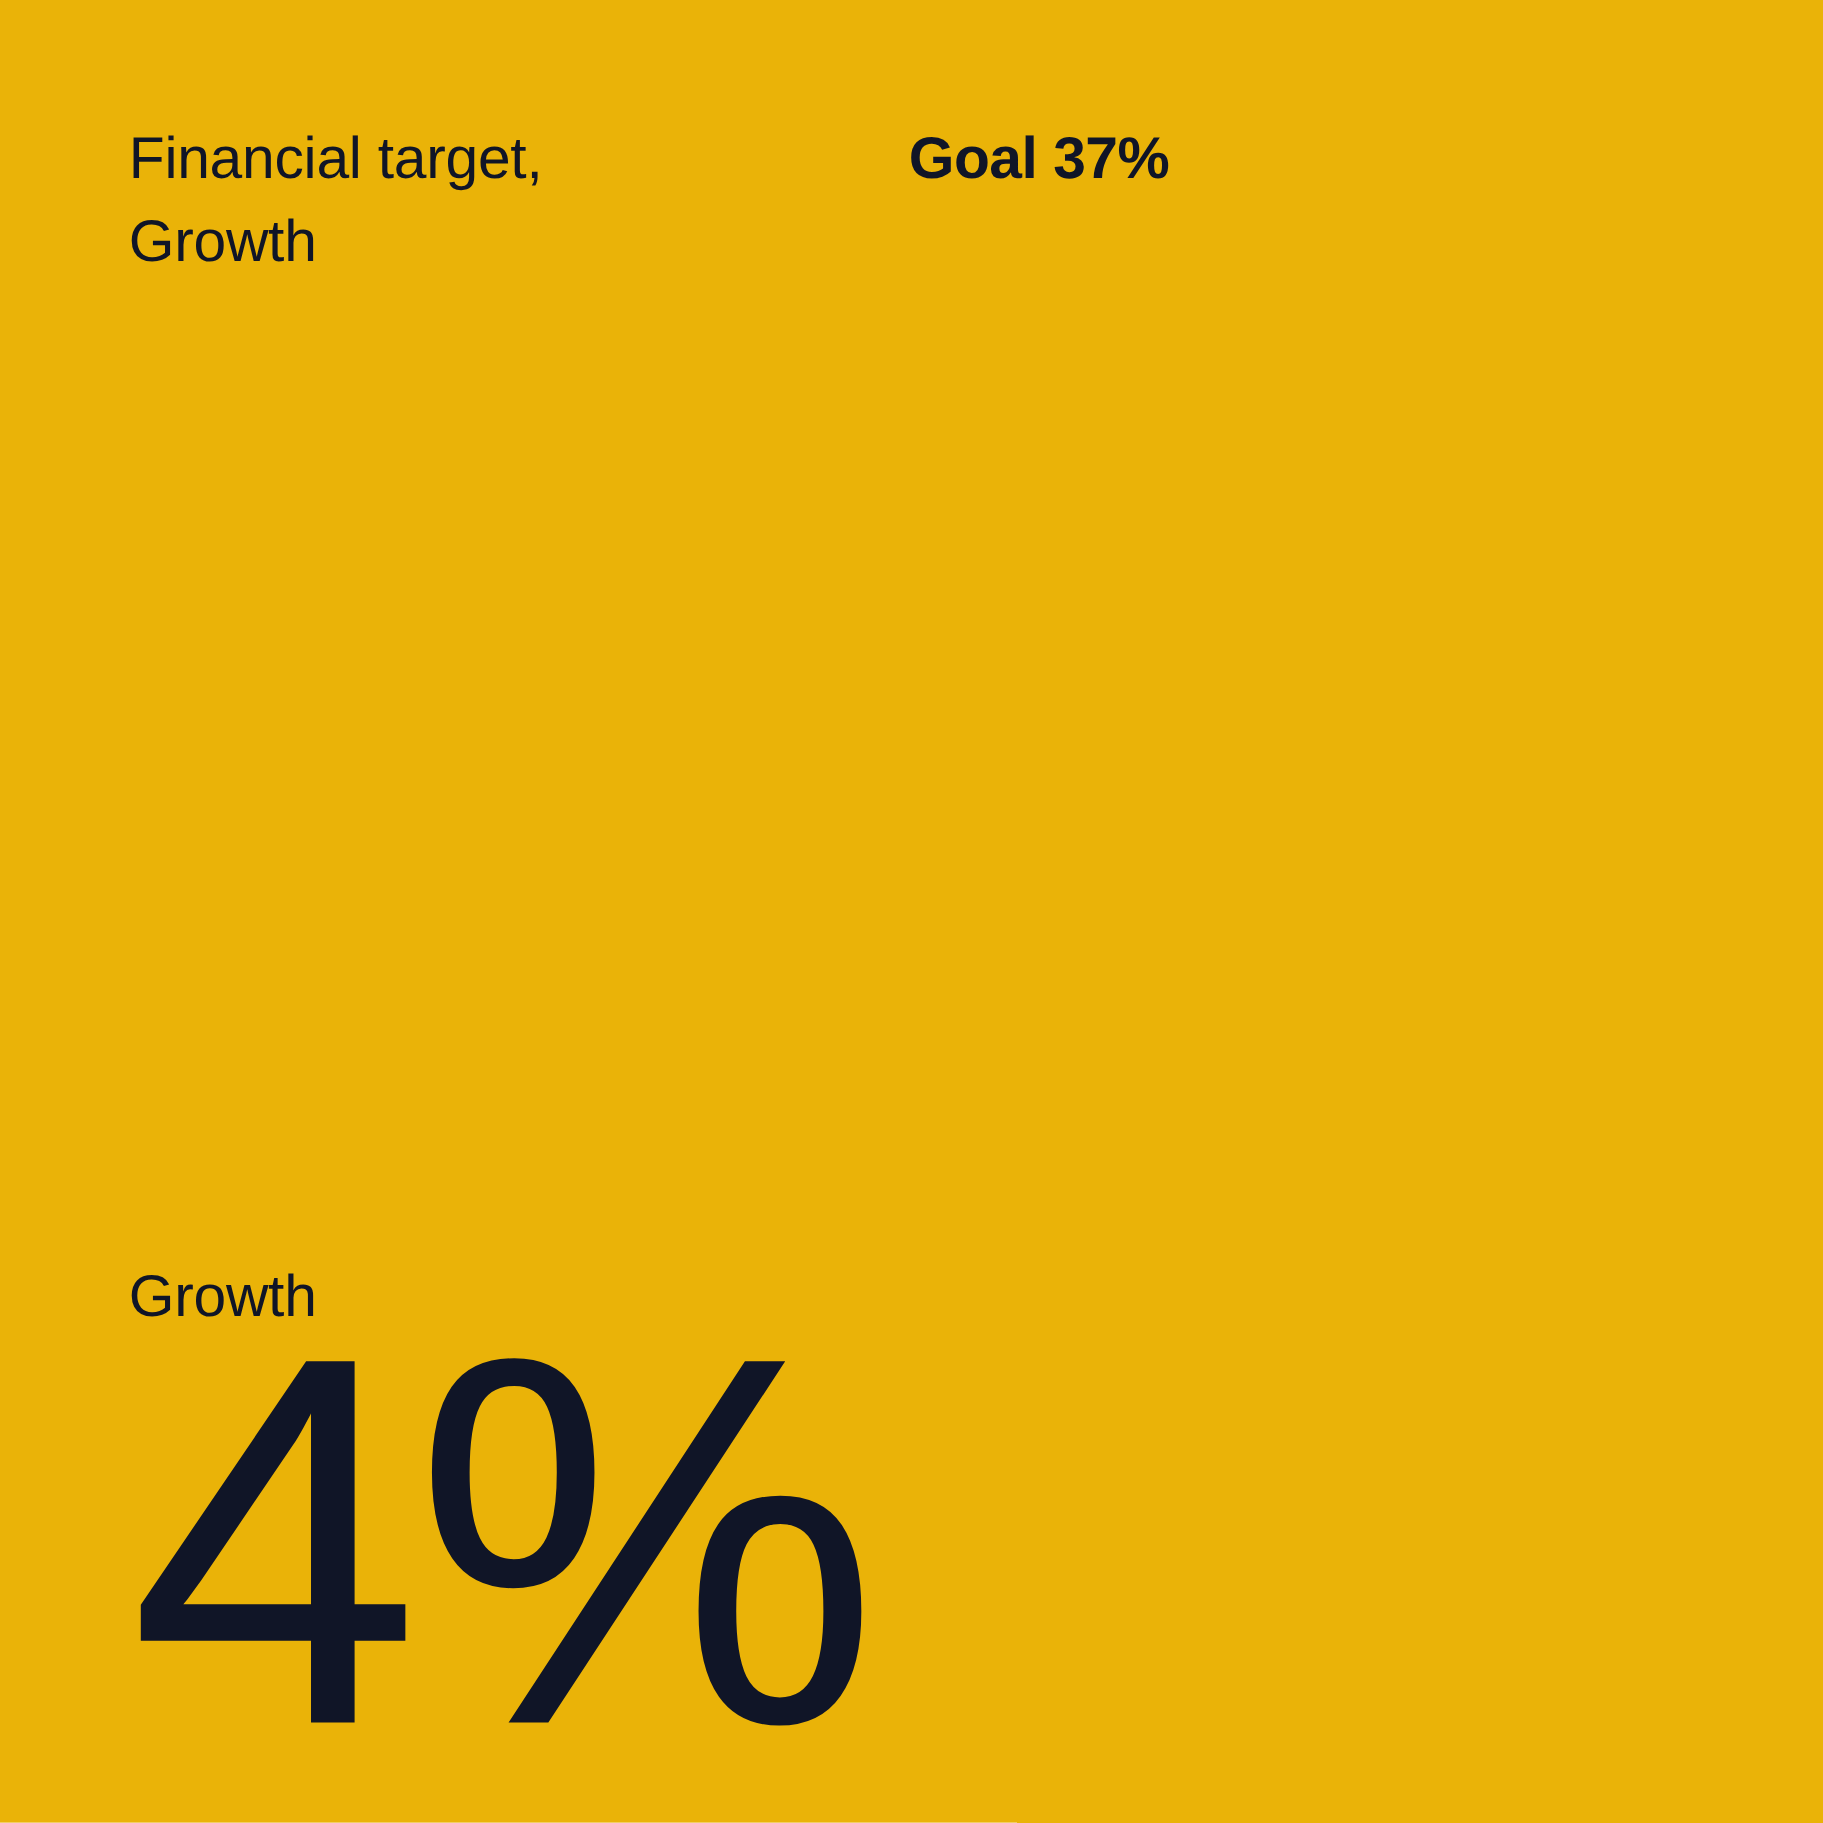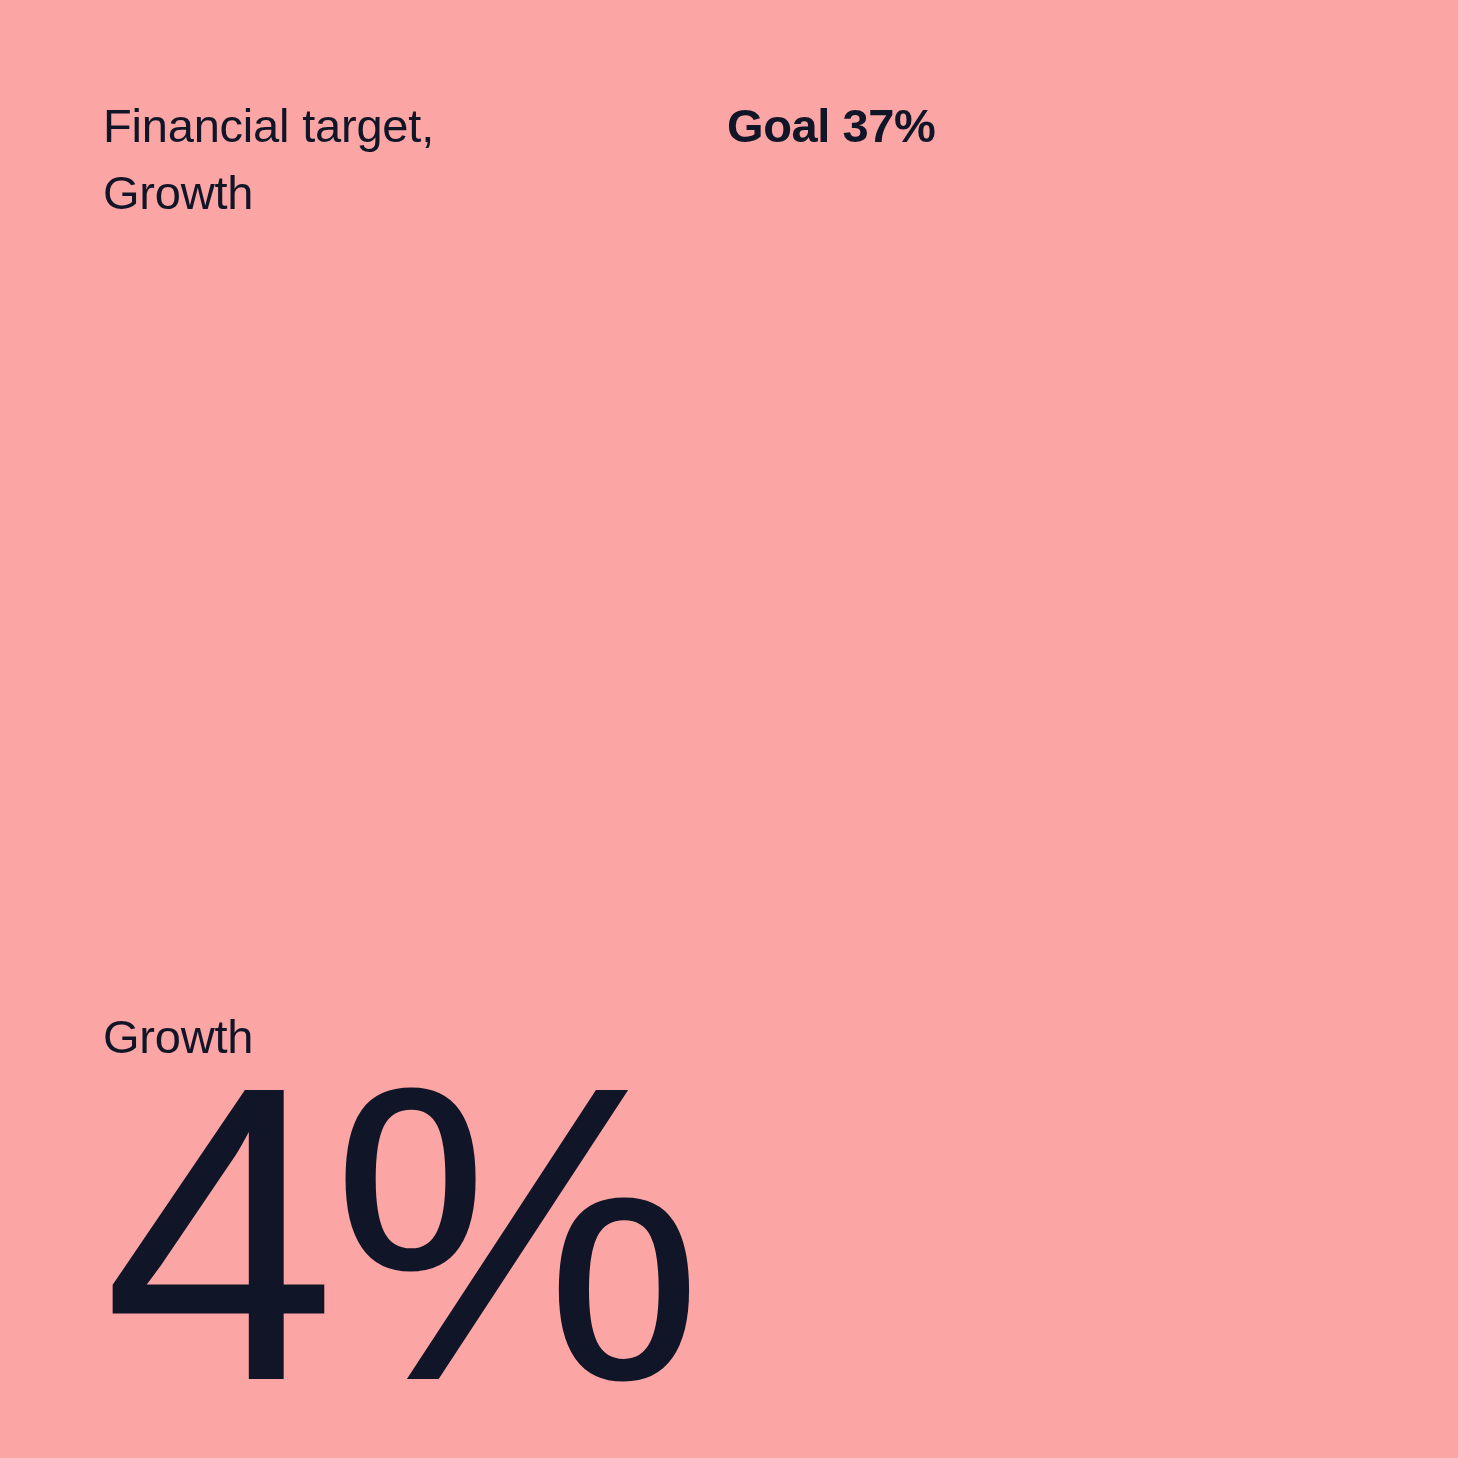--- a/index.html
+++ b/index.html
@@ -12,21 +12,21 @@
     height: 1458px;
     overflow: hidden;
     font-family: "Liberation Sans", sans-serif;
   }
 
   #kpi-card {
     position: relative;
     box-sizing: border-box;
     width: 1458px;
     height: 1458px;
-    background: #fca5a5;
+    background: #eab308;
     color: #101527;
     -webkit-font-smoothing: antialiased;
   }
 
   
   .header {
     position: absolute;
     left: 103px;
     top: 92px;
     right: 103px;

